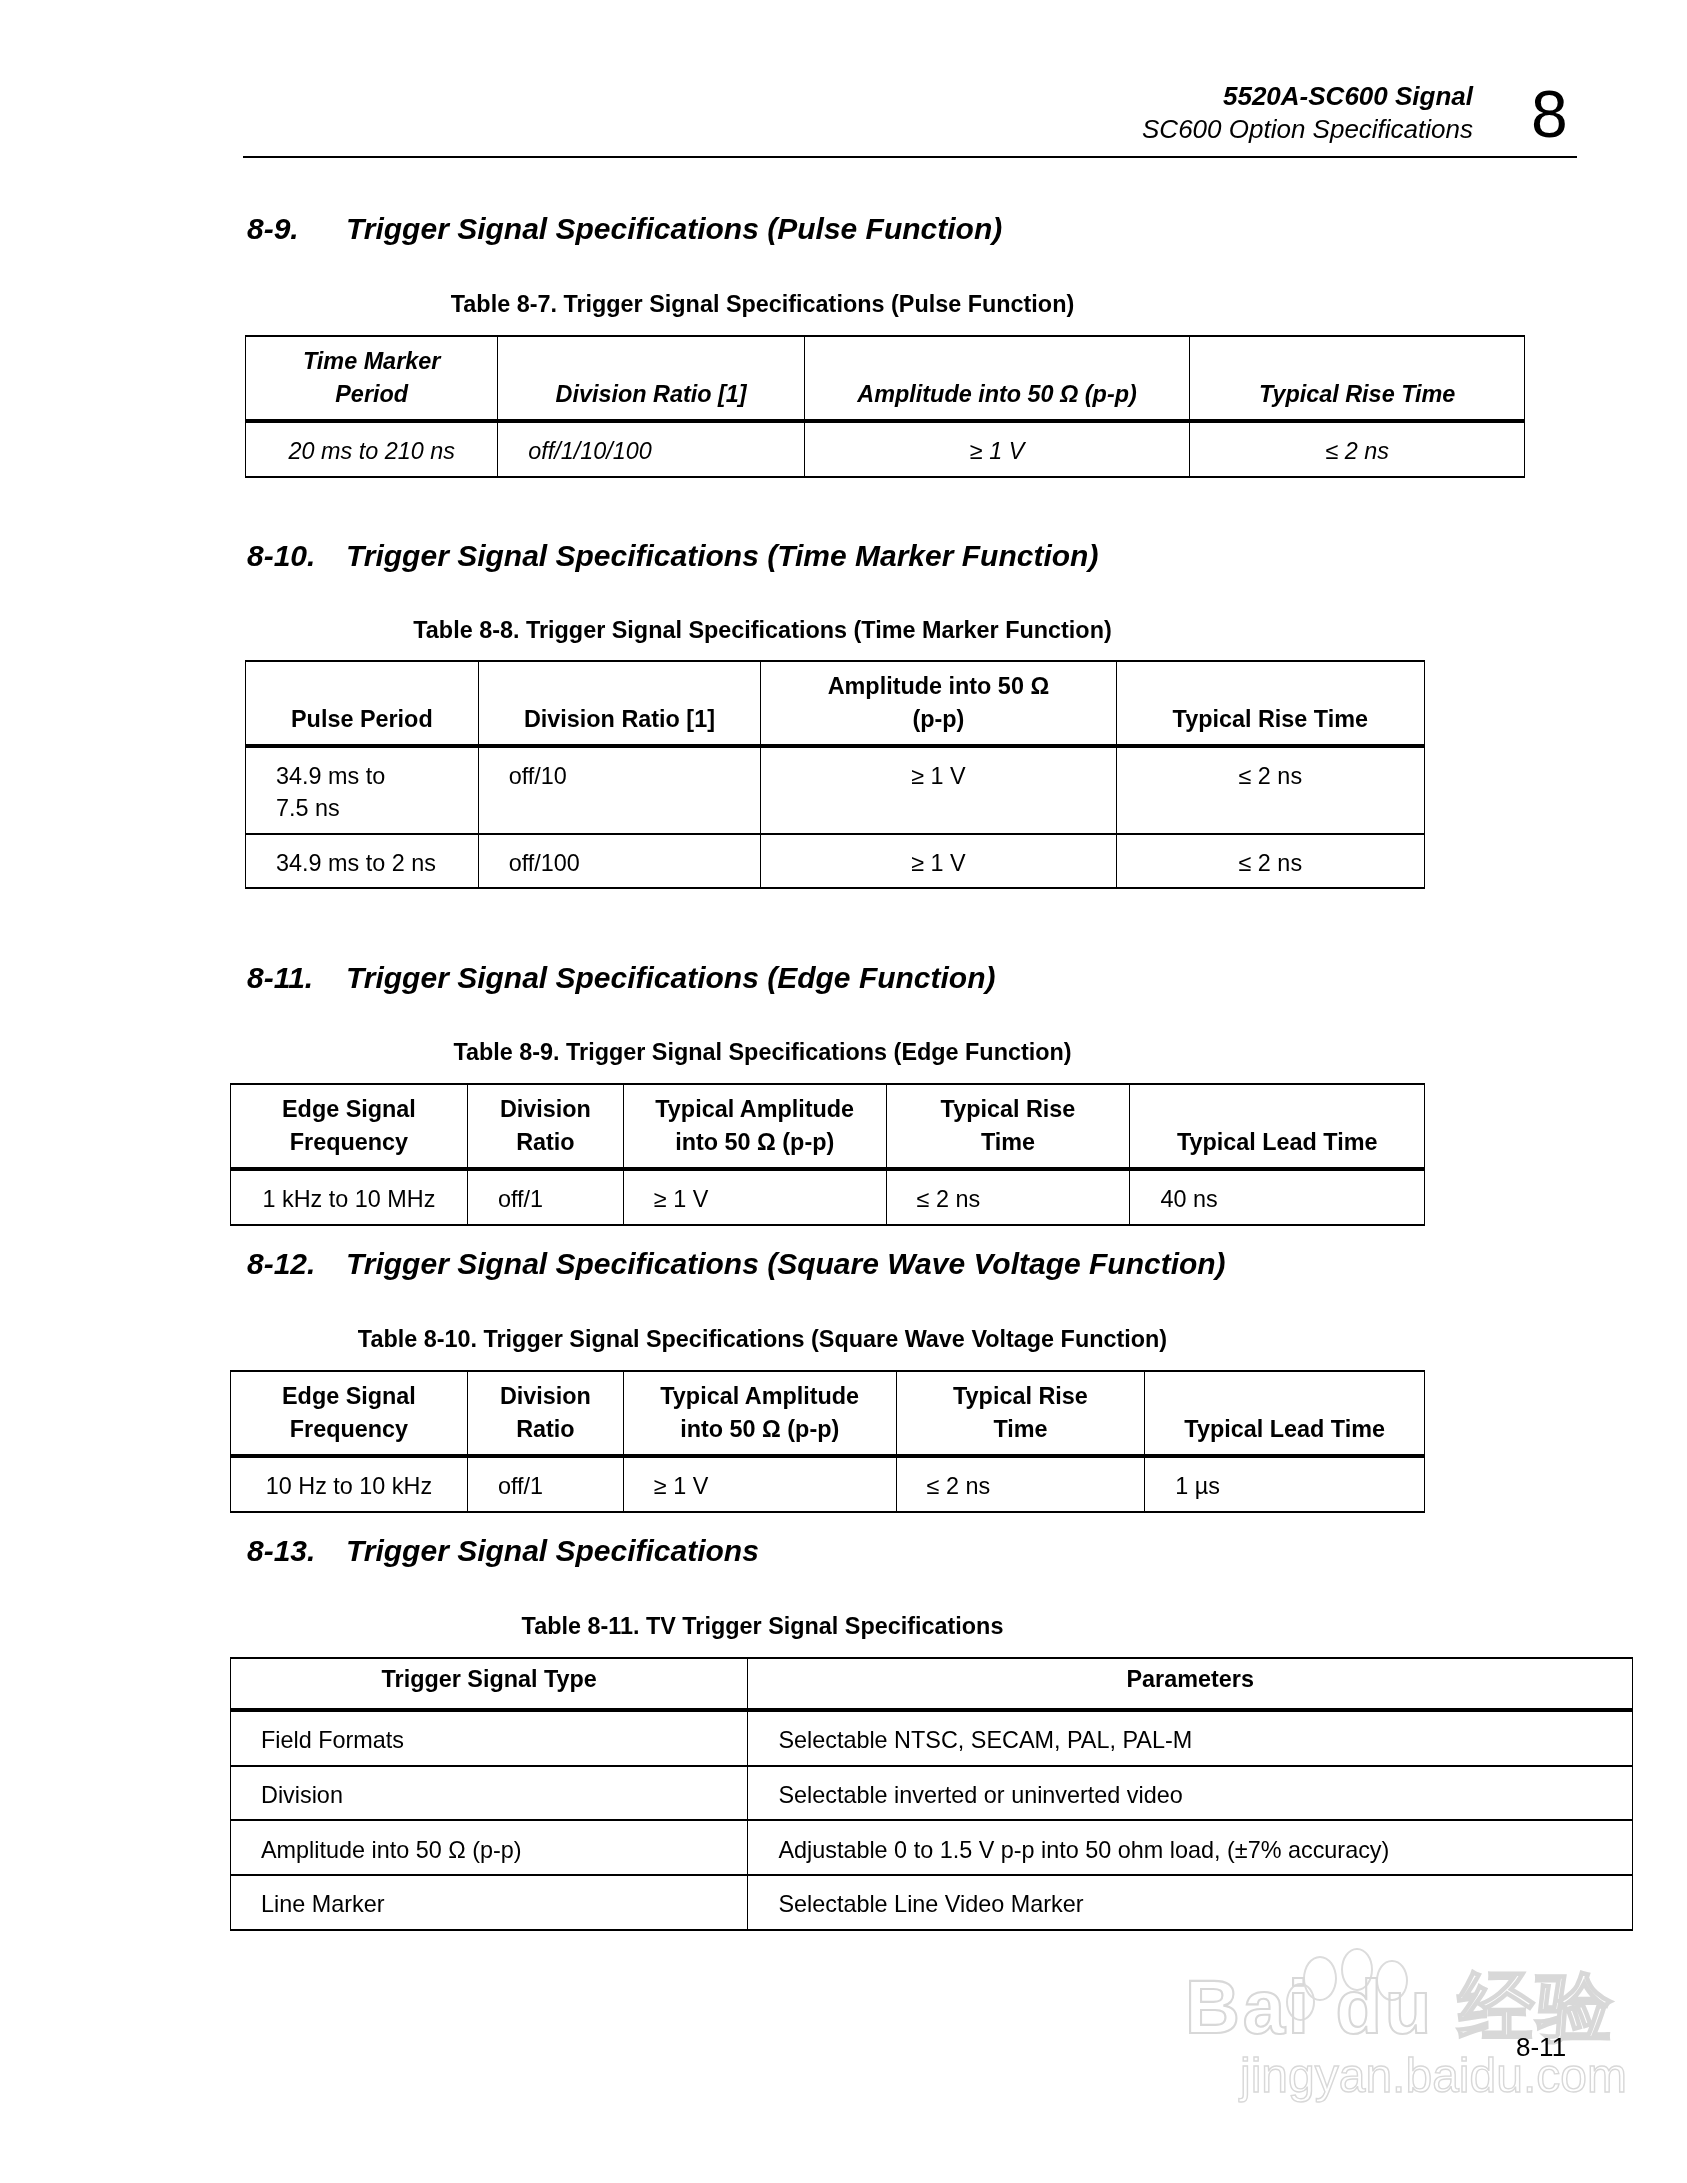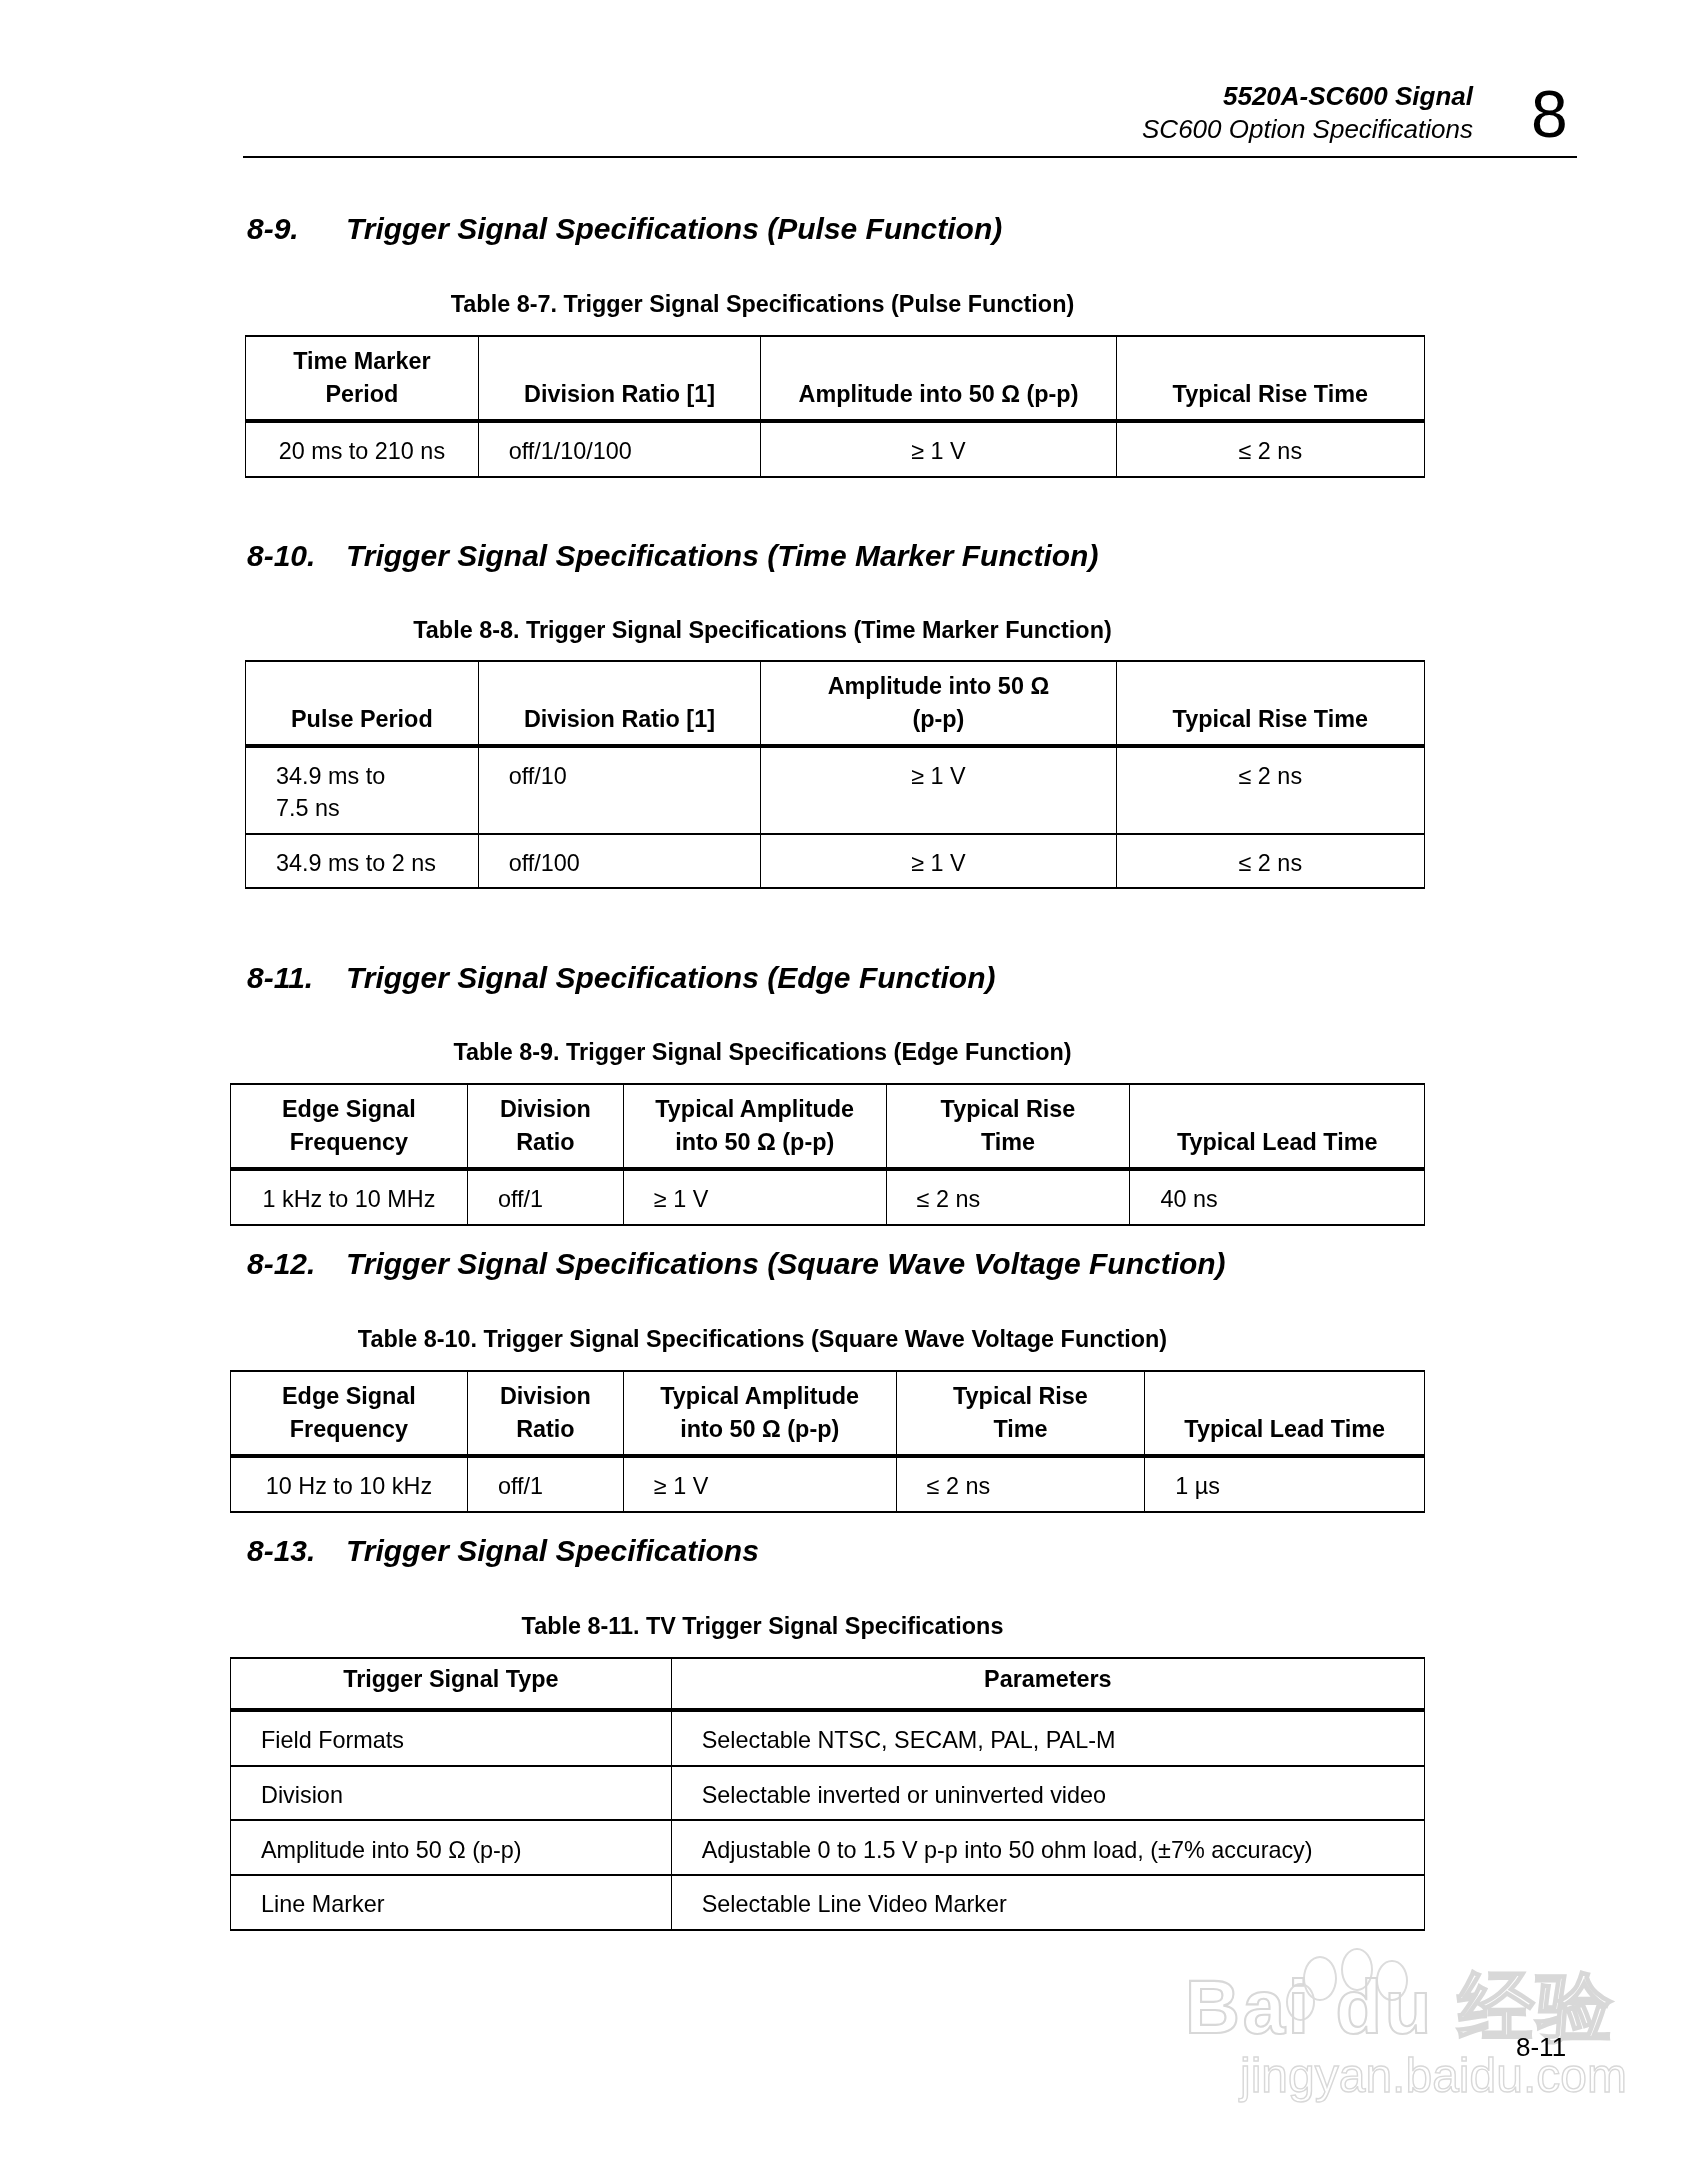--- a/index.html
+++ b/index.html
@@ -43,21 +43,21 @@
 
 <div class="hdr-title">5520A-SC600 Signal</div>
 <div class="hdr-sub">SC600 Option Specifications</div>
 <div class="hdr-chapter">8</div>
 <div class="hdr-rule"></div>
 
 <div class="sec" style="top:212px">
   <span class="num">8-9.</span><span>Trigger Signal Specifications (Pulse Function)</span>
 </div>
 <div class="cap" style="top:291px">Table 8-7. Trigger Signal Specifications (Pulse Function)</div>
-<table class="spec" style="left:245px; top:335px; width:1180px;">
+<table class="spec" style="left:245px; top:335px; width:1280px;font-style:italic;">
   <colgroup>
       <col style="width:233px">
       <col style="width:283px">
       <col style="width:356px">
       <col style="width:309px">
     </colgroup>
   <thead>
     <tr style="height:85px">
       <th style="padding-left:41px;padding-right:41px">Time Marker Period</th>
       <th>Division Ratio [1]</th>
@@ -171,21 +171,21 @@
       <td class="l">≤ 2 ns</td>
       <td class="l">1 µs</td>
     </tr>
   </tbody>
 </table>
 
 <div class="sec" style="top:1534px">
   <span class="num">8-13.</span><span>Trigger Signal Specifications</span>
 </div>
 <div class="cap" style="top:1613px">Table 8-11. TV Trigger Signal Specifications</div>
-<table class="spec" style="left:230px; top:1657px; width:1195px;">
+<table class="spec" style="left:230px; top:1657px; width:1403px;">
   <colgroup>
       <col style="width:441px">
       <col style="width:754px">
     </colgroup>
   <thead>
     <tr style="height:52px">
       <th style="vertical-align:middle">Trigger Signal Type</th>
       <th style="vertical-align:middle">Parameters</th>
     </tr>
   </thead>

